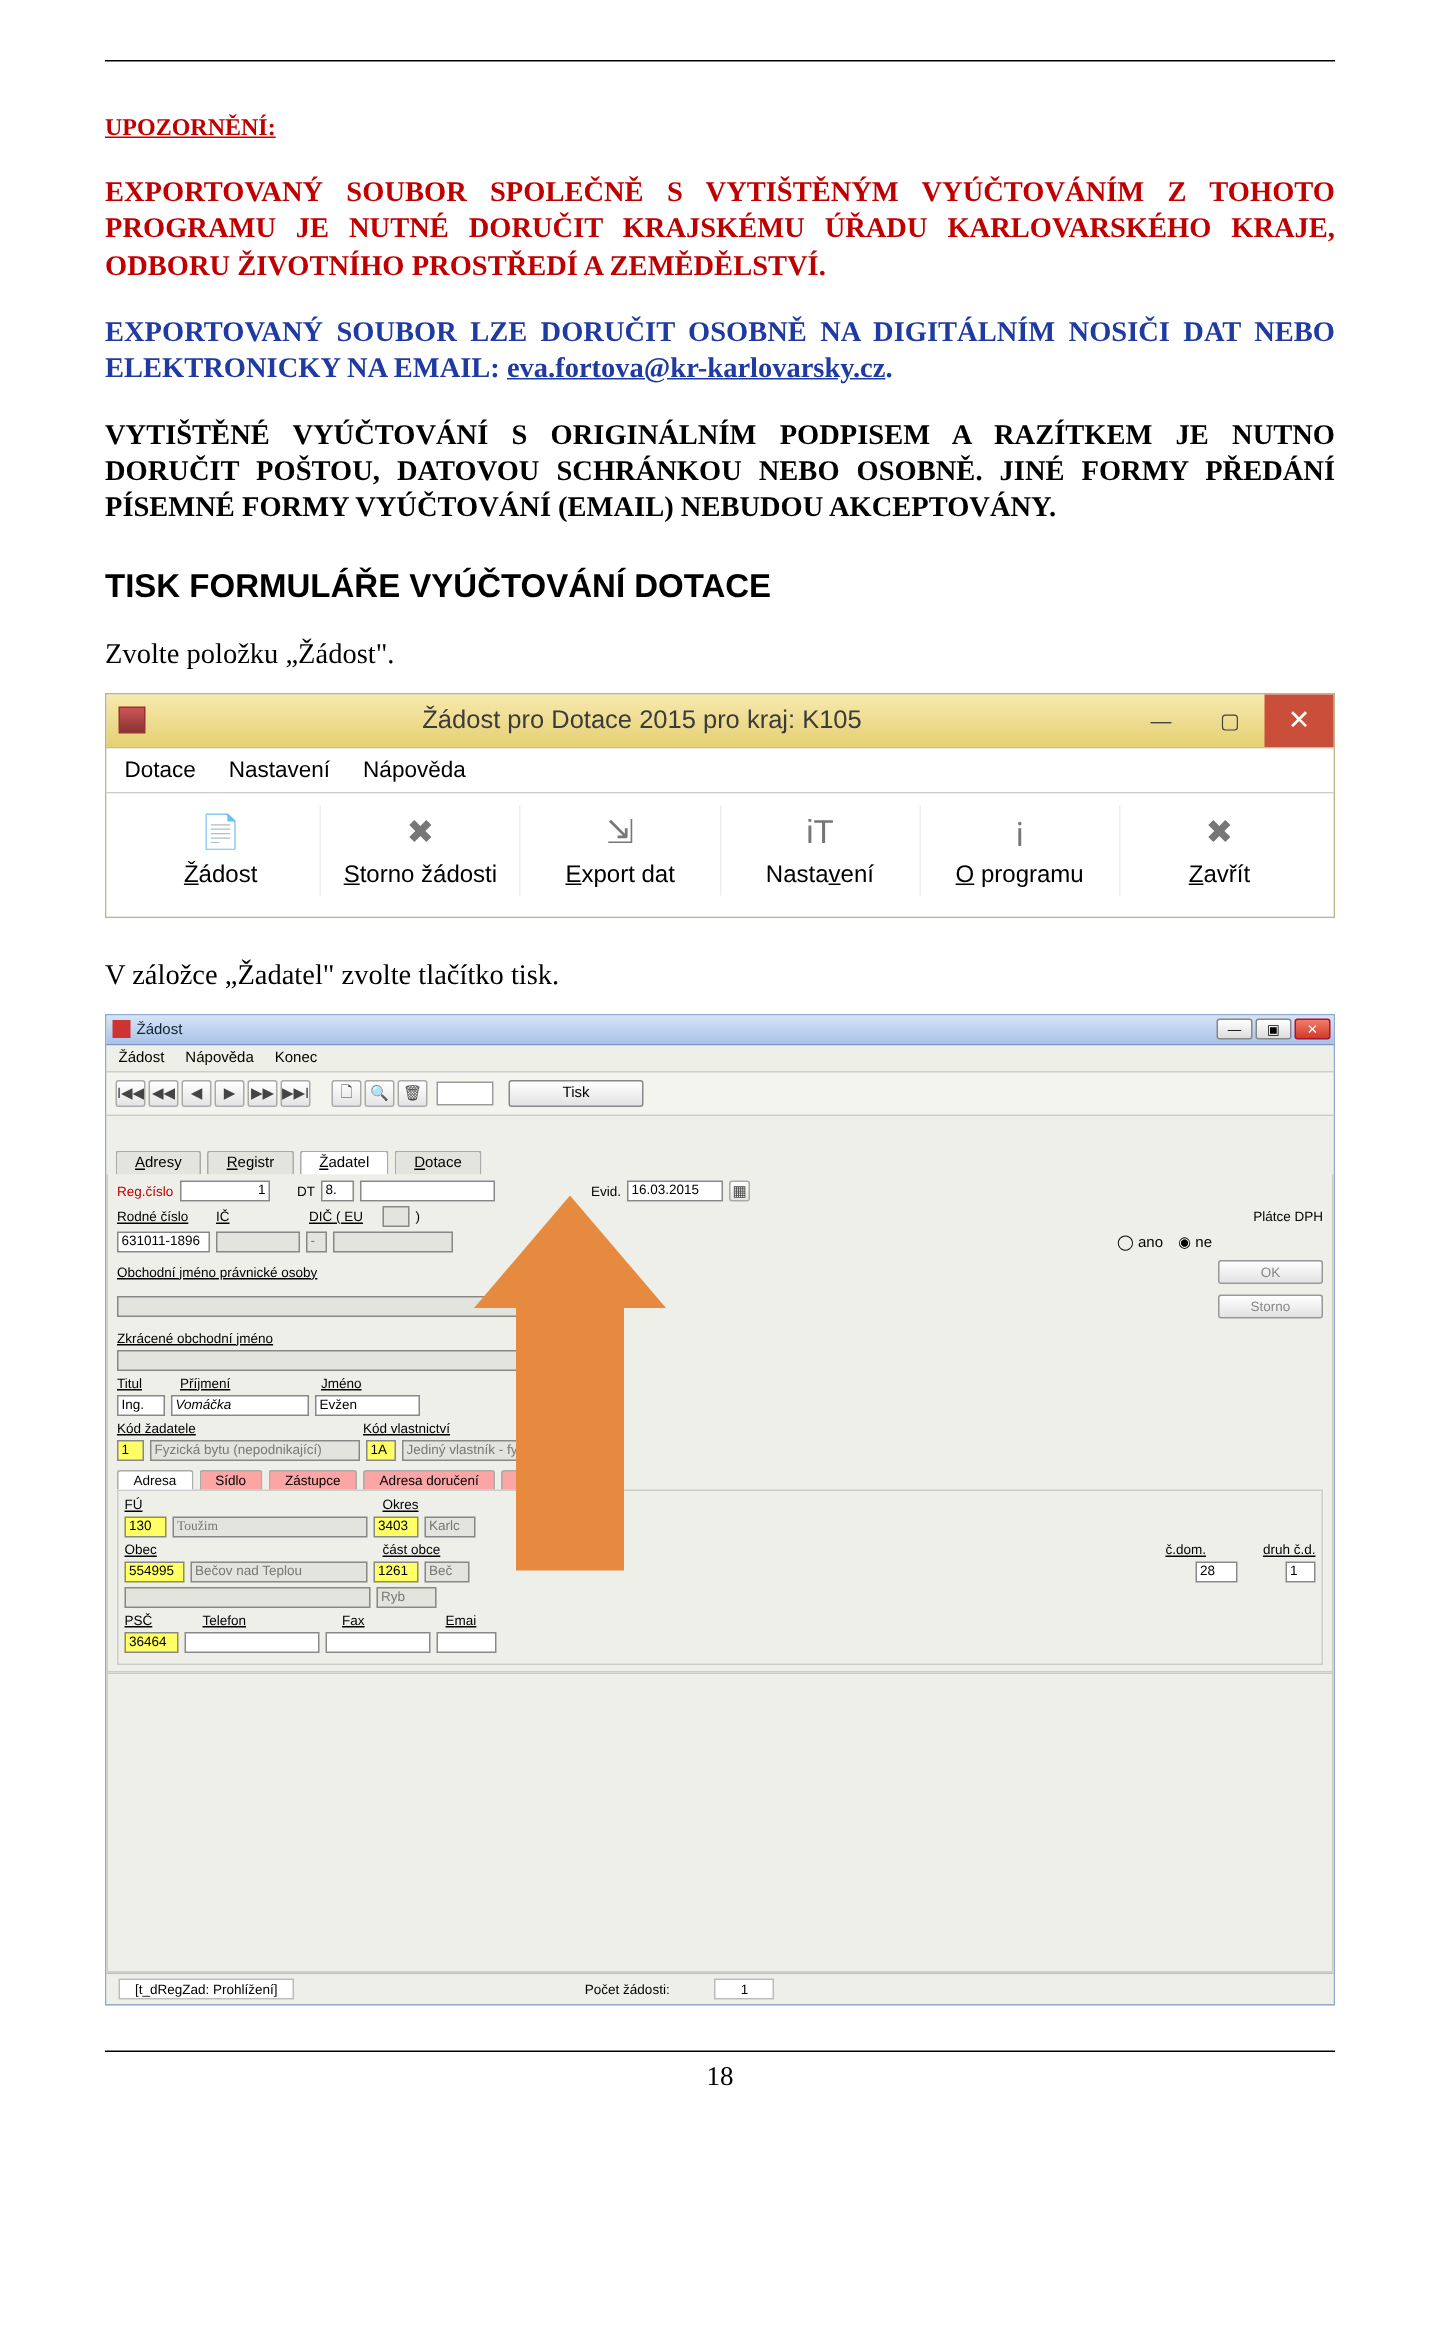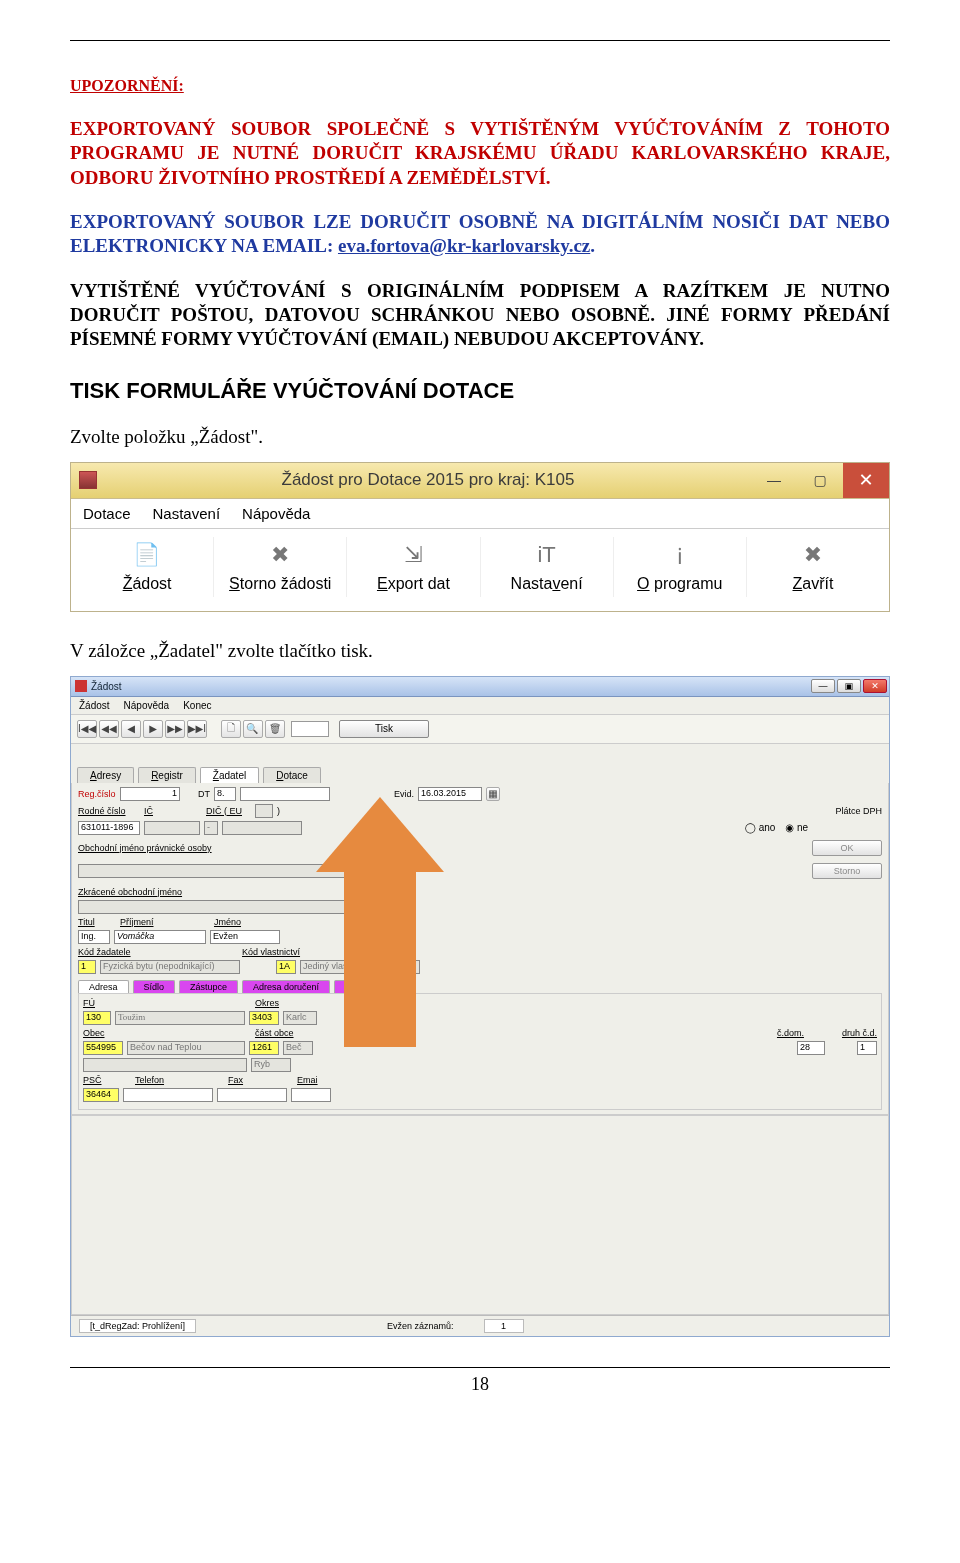--- a/index.html
+++ b/index.html
@@ -59,21 +59,21 @@
   .row { display:flex; align-items:center; gap:4px; margin-bottom:3px; }
   .lbl { font-size:9px; color:#000; white-space:nowrap; }
   .redlbl { color:#c00000; font-size:9px; white-space:nowrap; }
   .fld { height:14px; border:1px solid #888; background:#fff; font-size:9px; padding:0 2px; }
   .fld.yellow { background:#ffff66; }
   .fld.dim { background:#e4e4de; color:#777; }
 
   .btn2 { width:70px; height:16px; border:1px solid #999; background:linear-gradient(#fff,#e2e2e2); border-radius:2px; text-align:center; font-size:9px; line-height:14px; margin:2px 0; color:#888; }
 
   .subtabs { display:flex; gap:4px; margin:6px 0 0 0; }
-  .subtab { padding:1px 10px; border:1px solid #aaa; border-bottom:none; background:#d946ef; font-size:9px; border-radius:2px 2px 0 0; }
+  .subtab { padding:1px 10px; border:1px solid #aaa; border-bottom:none; background:#fca5a5; font-size:9px; border-radius:2px 2px 0 0; }
   .subtab.active { background:#fff; }
 
   .win2-body-lower { background:#efefe9; min-height:200px; padding:4px 6px; border:1px solid #ccc; }
 
   .win2-status { display:flex; align-items:center; gap:30px; padding:3px 8px; border-top:1px solid #bbb; font-size:9px; background:#efefe9; }
   .status-cell { border:1px solid #bbb; padding:1px 10px; background:#fff; }
 
   
   .arrow-wrap { position:absolute; left:245px; top:14px; width:128px; height:240px; z-index:5; }
   .arrow-head { width:0; height:0; border-left:64px solid transparent; border-right:64px solid transparent; border-bottom:75px solid #e68a3f; }
@@ -250,21 +250,21 @@
         <div class="fld" style="width:40px;"></div>
       </div>
 
       <div class="row">
         <span class="lbl" style="width:60px; text-decoration:underline;">Kód žadatele</span>
         <span class="lbl" style="margin-left:100px; text-decoration:underline;">Kód vlastnictví</span>
       </div>
       <div class="row">
         <div class="fld yellow" style="width:18px;">1</div>
         <div class="fld dim" style="width:140px;">Fyzická bytu (nepodnikající)</div>
-        <div class="fld yellow" style="width:20px;margin-left:32px;">1A</div>
+        <div class="fld yellow" style="width:20px;">1A</div>
         <div class="fld dim" style="width:120px;">Jediný vlastník - fyz.os</div>
       </div>
 
       <div class="subtabs">
         <div class="subtab active">Adresa</div>
         <div class="subtab">Sídlo</div>
         <div class="subtab">Zástupce</div>
         <div class="subtab">Adresa doručení</div>
         <div class="subtab">Banka</div>
       </div>
@@ -323,21 +323,21 @@
       <div class="arrow-head"></div>
       <div class="arrow-stem"></div>
     </div>
     </div>
 
     <div class="win2-body-lower"></div>
 
     <div class="win2-status">
       <div class="status-cell">[t_dRegZad: Prohlížení]</div>
       <div style="flex:0.4"></div>
-      <span class="lbl">Evžen záznamů:</span>
+      <span class="lbl">Počet žádosti:</span>
       <span class="status-cell" style="min-width:40px; text-align:center;">1</span>
       <div style="flex:1"></div>
     </div>
   </div>
 
   <div class="bottom-rule"></div>
   <div class="page-num">18</div>
 </div>
 
 </body></html>

